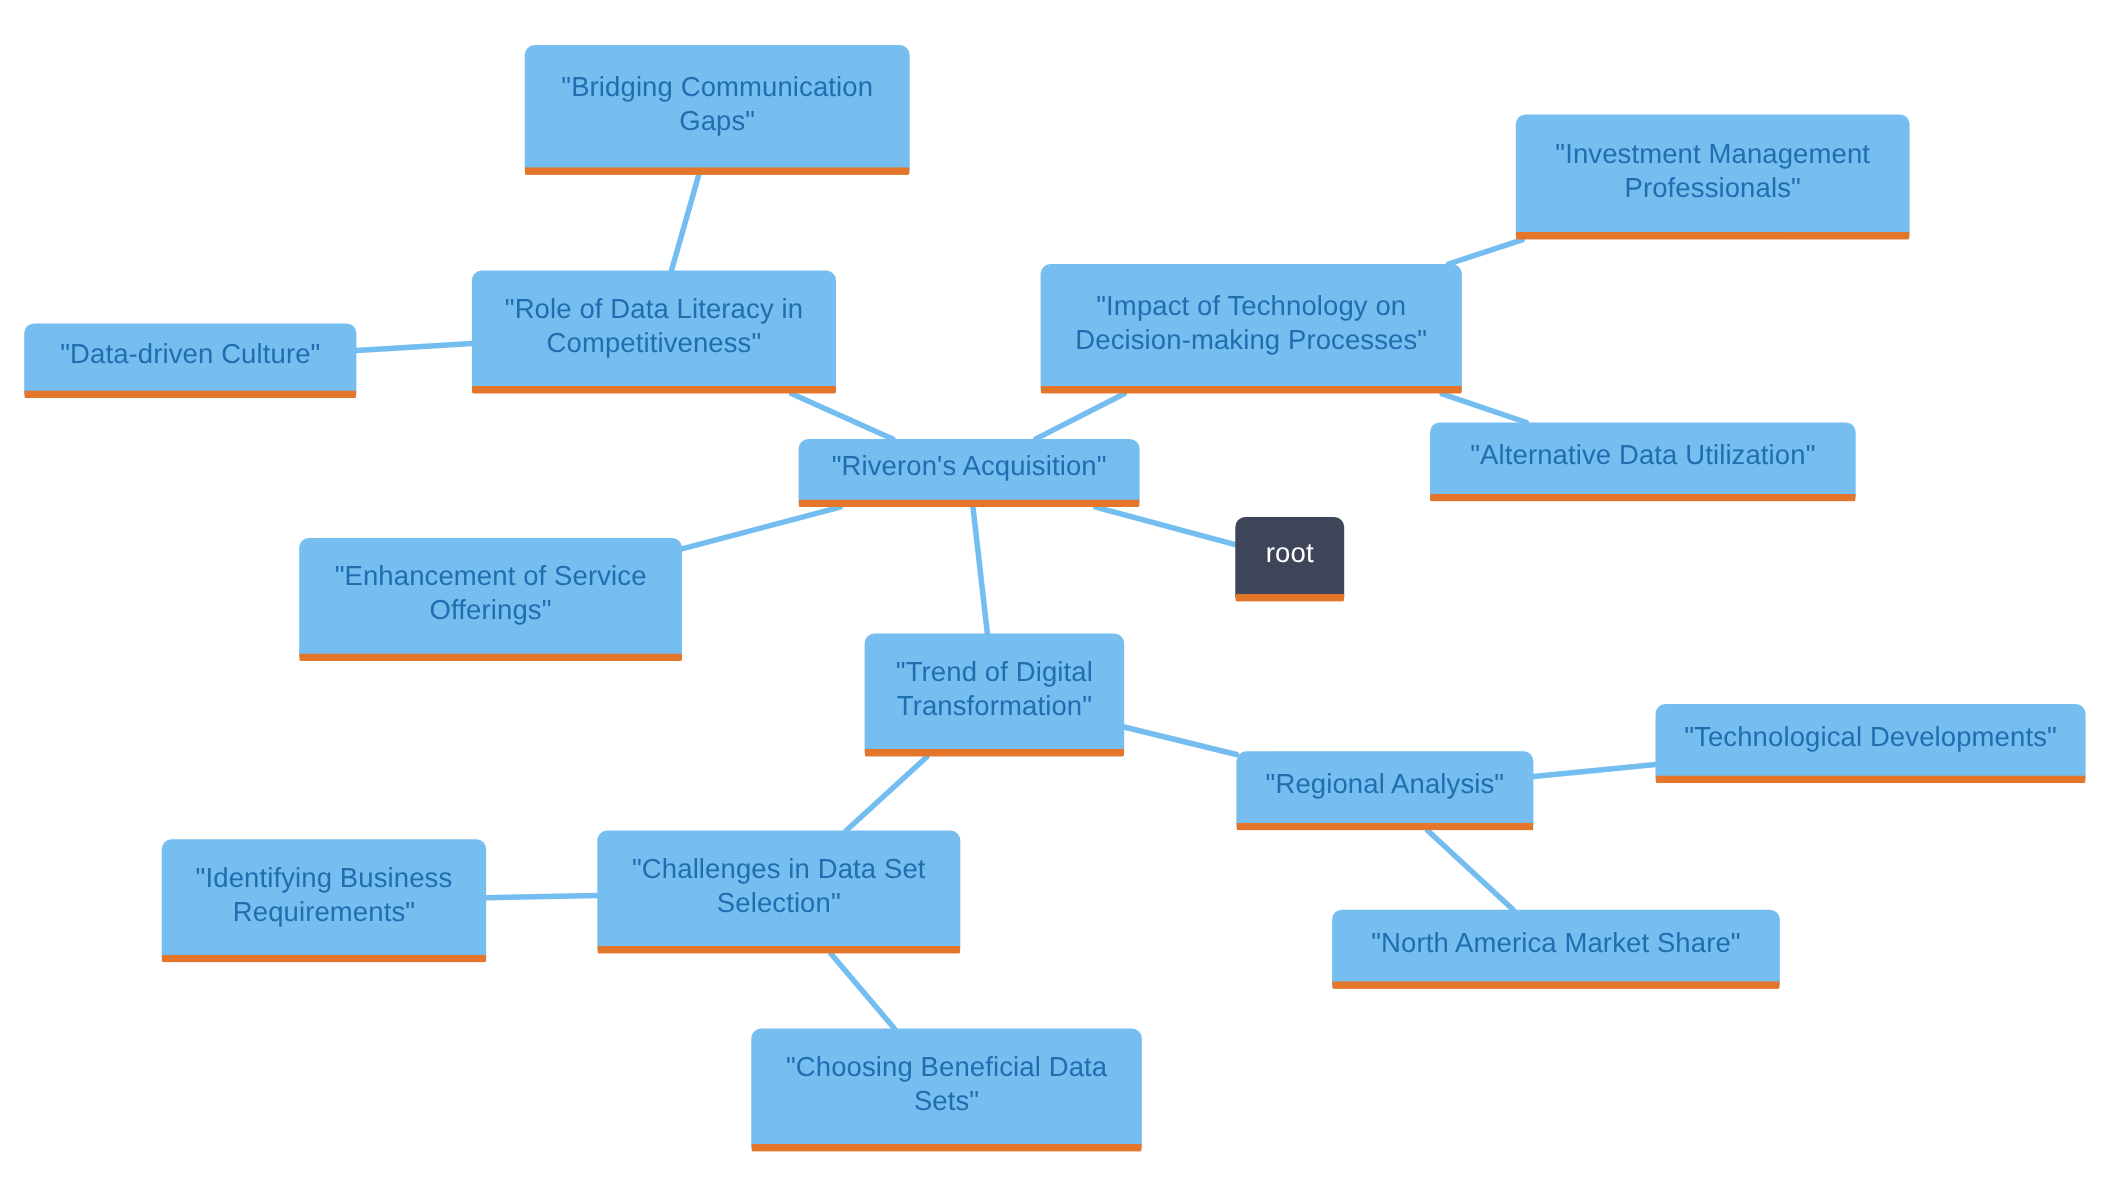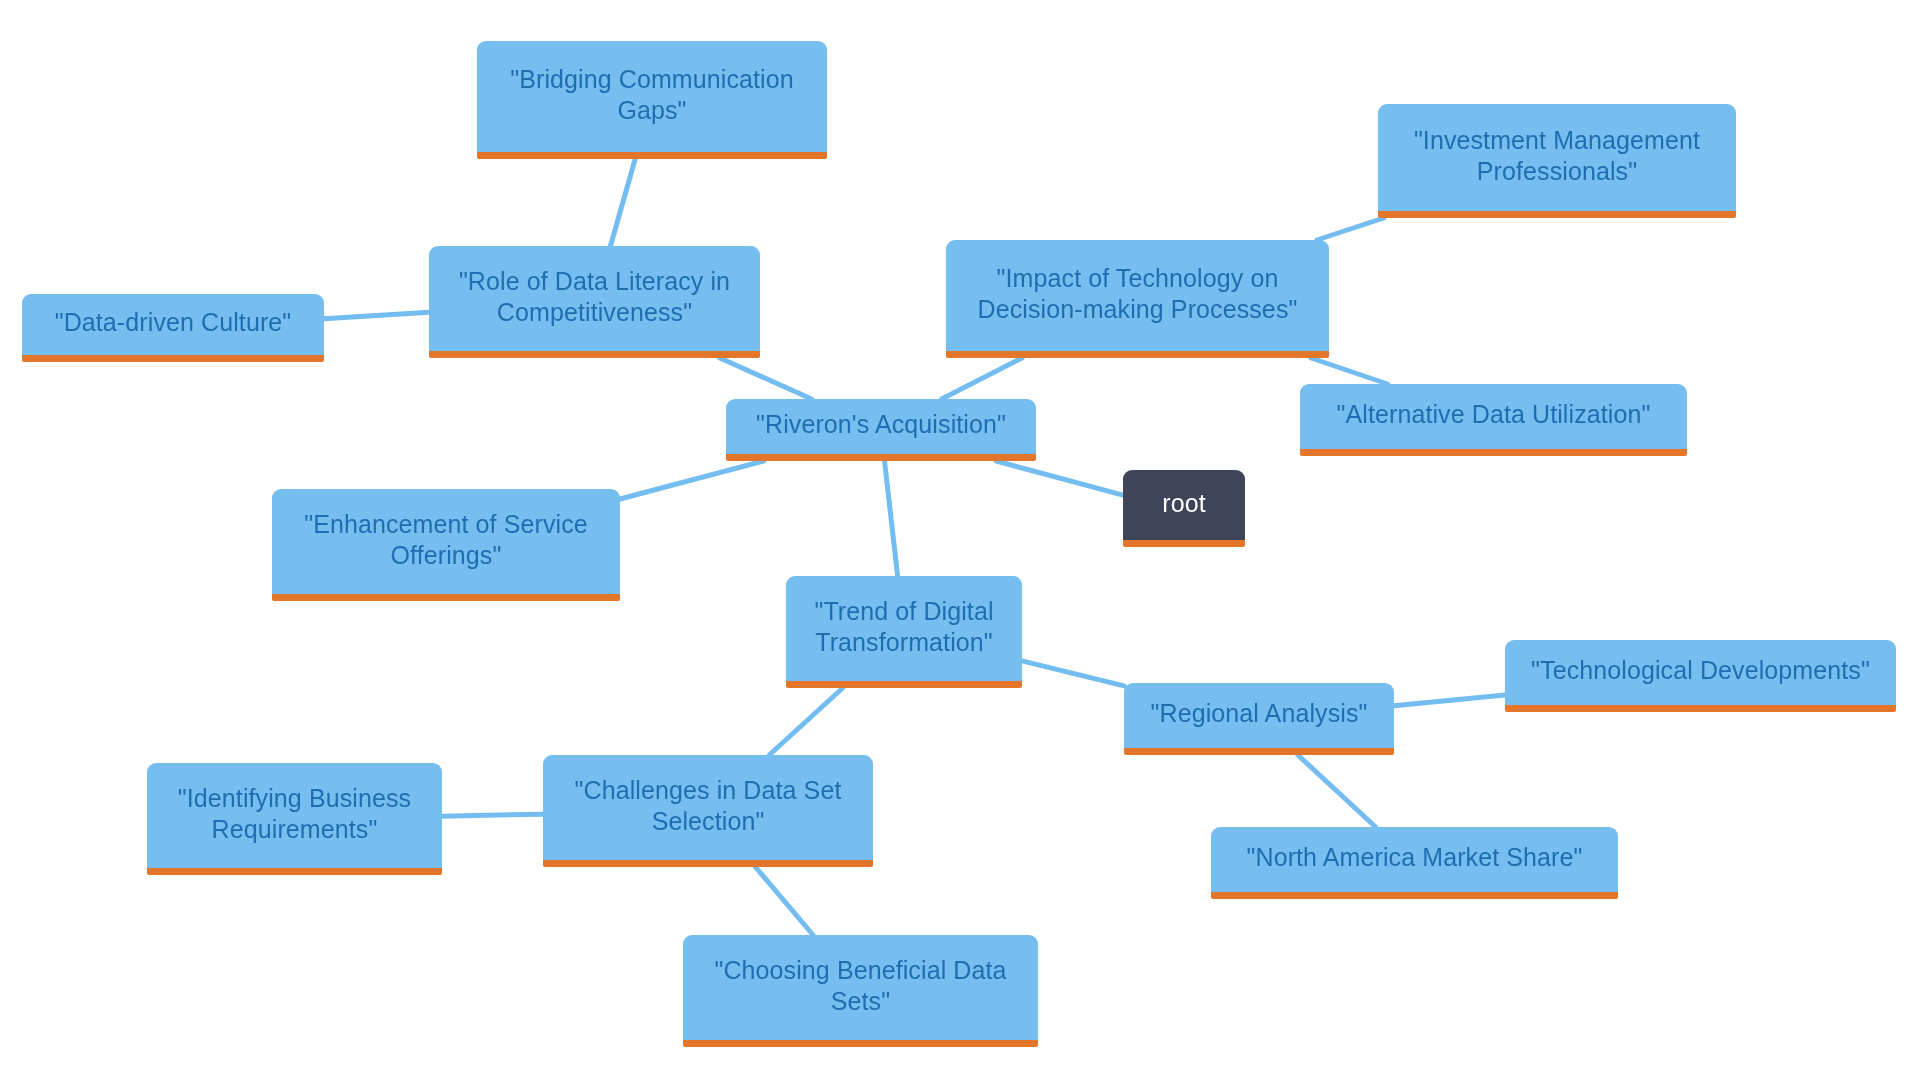--- a/index.html
+++ b/index.html
@@ -69,21 +69,21 @@
       <line x1="429" y1="312.208778173191" x2="324" y2="318.6856465005931" stroke="#74bdf0" stroke-width="5" stroke-linecap="round"></line>
       <line x1="1316.8514492753623" y1="240" x2="1383.7282608695652" y2="218" stroke="#74bdf0" stroke-width="5" stroke-linecap="round"></line>
       <line x1="1311.0867768595042" y1="358" x2="1387.5826446280992" y2="384" stroke="#74bdf0" stroke-width="5" stroke-linecap="round"></line>
       <line x1="1022" y1="660.918309859155" x2="1124" y2="685.9154929577464" stroke="#74bdf0" stroke-width="5" stroke-linecap="round"></line>
       <line x1="842.68156424581" y1="688" x2="769.31843575419" y2="755" stroke="#74bdf0" stroke-width="5" stroke-linecap="round"></line>
       <line x1="1394" y1="705.8516421291054" x2="1505" y2="695.0407701019252" stroke="#74bdf0" stroke-width="5" stroke-linecap="round"></line>
       <line x1="1297.875" y1="755" x2="1375.625" y2="827" stroke="#74bdf0" stroke-width="5" stroke-linecap="round"></line>
       <line x1="543" y1="814.192261185006" x2="442" y2="816.1463119709795" stroke="#74bdf0" stroke-width="5" stroke-linecap="round"></line>
       <line x1="755.4444444444445" y1="867" x2="813.0555555555555" y2="935" stroke="#74bdf0" stroke-width="5" stroke-linecap="round"></line>
     </svg>
-<div class="node root-node" style="left: 1123px; top: 470px; width: 122px; height: 77px;">
+<div class="node root-node" style="left: 1123px; top: 470px; width: 99px; height: 77px;">
       <span class="node-label">root</span>
     </div>
     <div class="node" style="left: 726px; top: 399px; width: 310px; height: 62px;">
       <span class="node-label">"Riveron's Acquisition"</span>
     </div>
     <div class="node" style="left: 429px; top: 246px; width: 331px; height: 112px;">
       <span class="node-label">"Role of Data Literacy in Competitiveness"</span>
     </div>
     <div class="node" style="left: 477px; top: 41px; width: 350px; height: 118px;">
       <span class="node-label">"Bridging Communication Gaps"</span>

